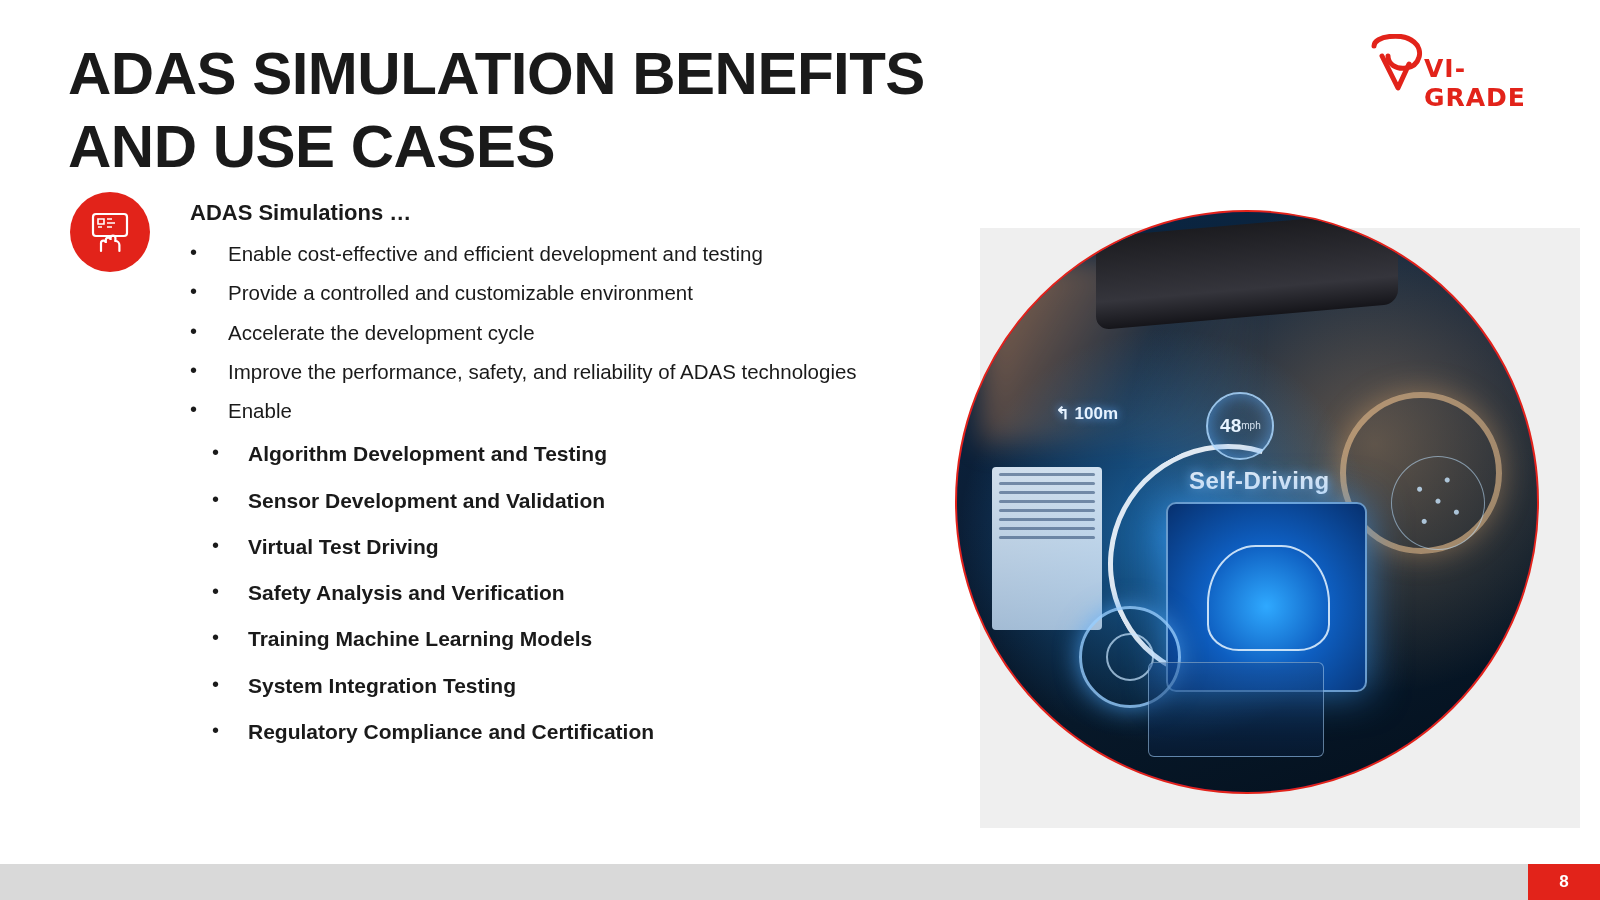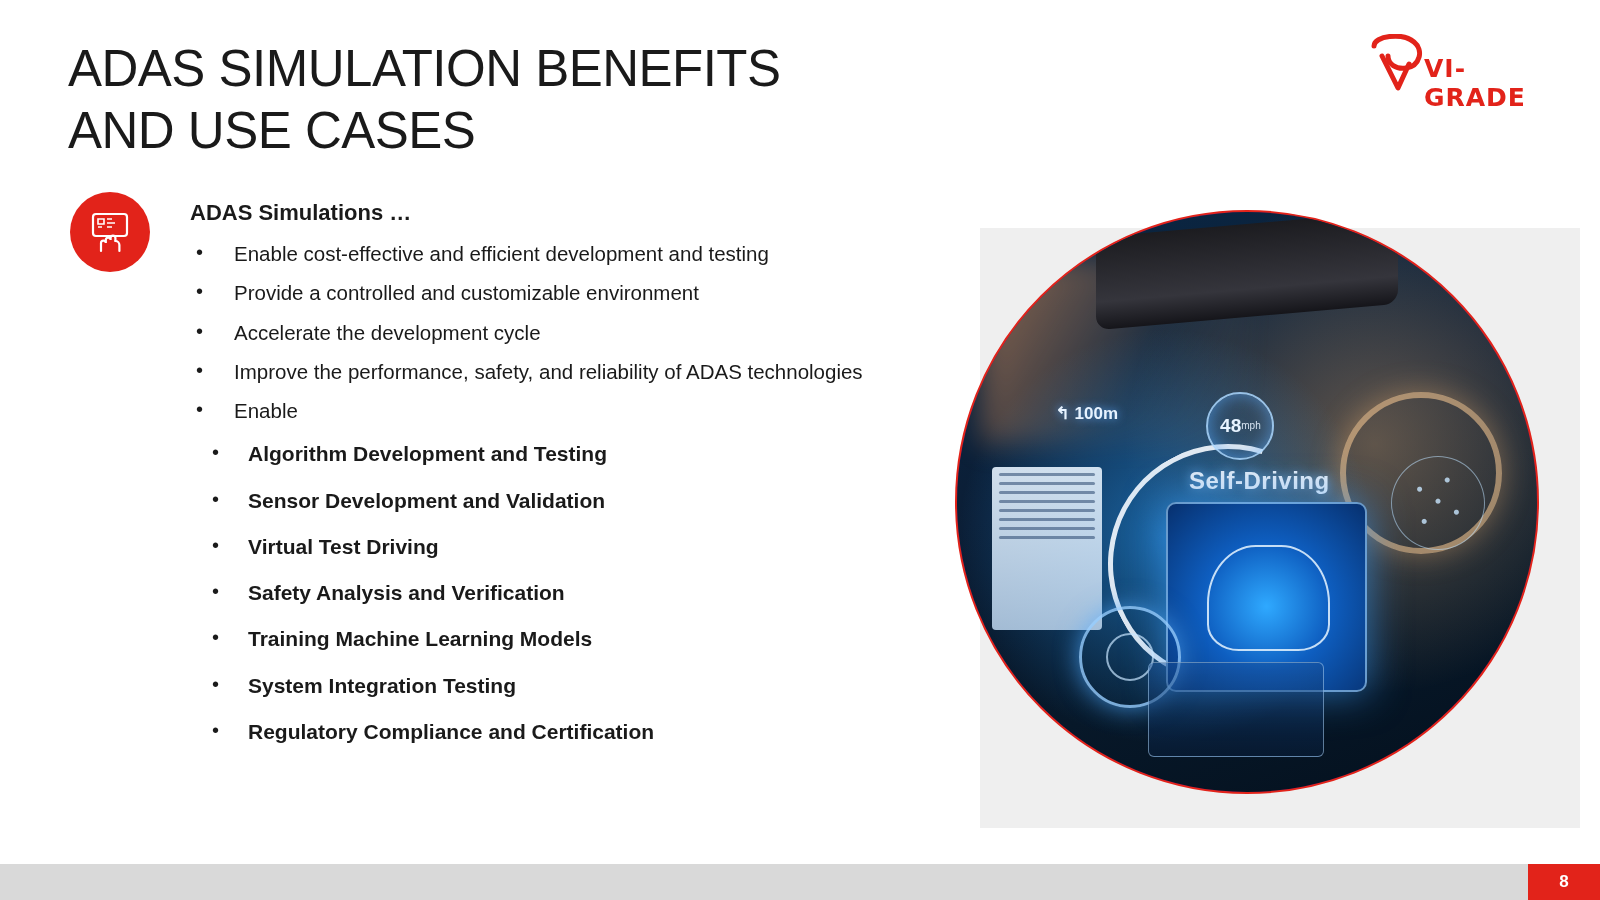--- a/index.html
+++ b/index.html
@@ -13,22 +13,22 @@
     font-family: "Liberation Sans", sans-serif;
     overflow: hidden;
     position: relative;
   }
 
   
   .slide-title {
     position: absolute;
     left: 68px;
     top: 38px;
-    font-size: 51px;
-    font-weight: normal;
+    font-size: 60px;
+    font-weight: bold;
     line-height: 1.21;
     letter-spacing: -0.5px;
     color: #1a1a1a;
     white-space: pre-line;
   }
 
   
   .logo-wrap {
     position: absolute;
     right: 42px;
@@ -77,21 +77,21 @@
 
   .lead-line {
     font-size: 22px;
     font-weight: bold;
     color: #1a1a1a;
     margin-bottom: 14px;
   }
 
   ul.bullets {
     list-style: none;
-    margin: 6px;
+    margin: 0;
     padding: 0;
   }
   ul.bullets > li {
     position: relative;
     padding-left: 38px;
     font-size: 20.5px;
     line-height: 1.33;
     color: #1a1a1a;
     margin-bottom: 12px;
   }

